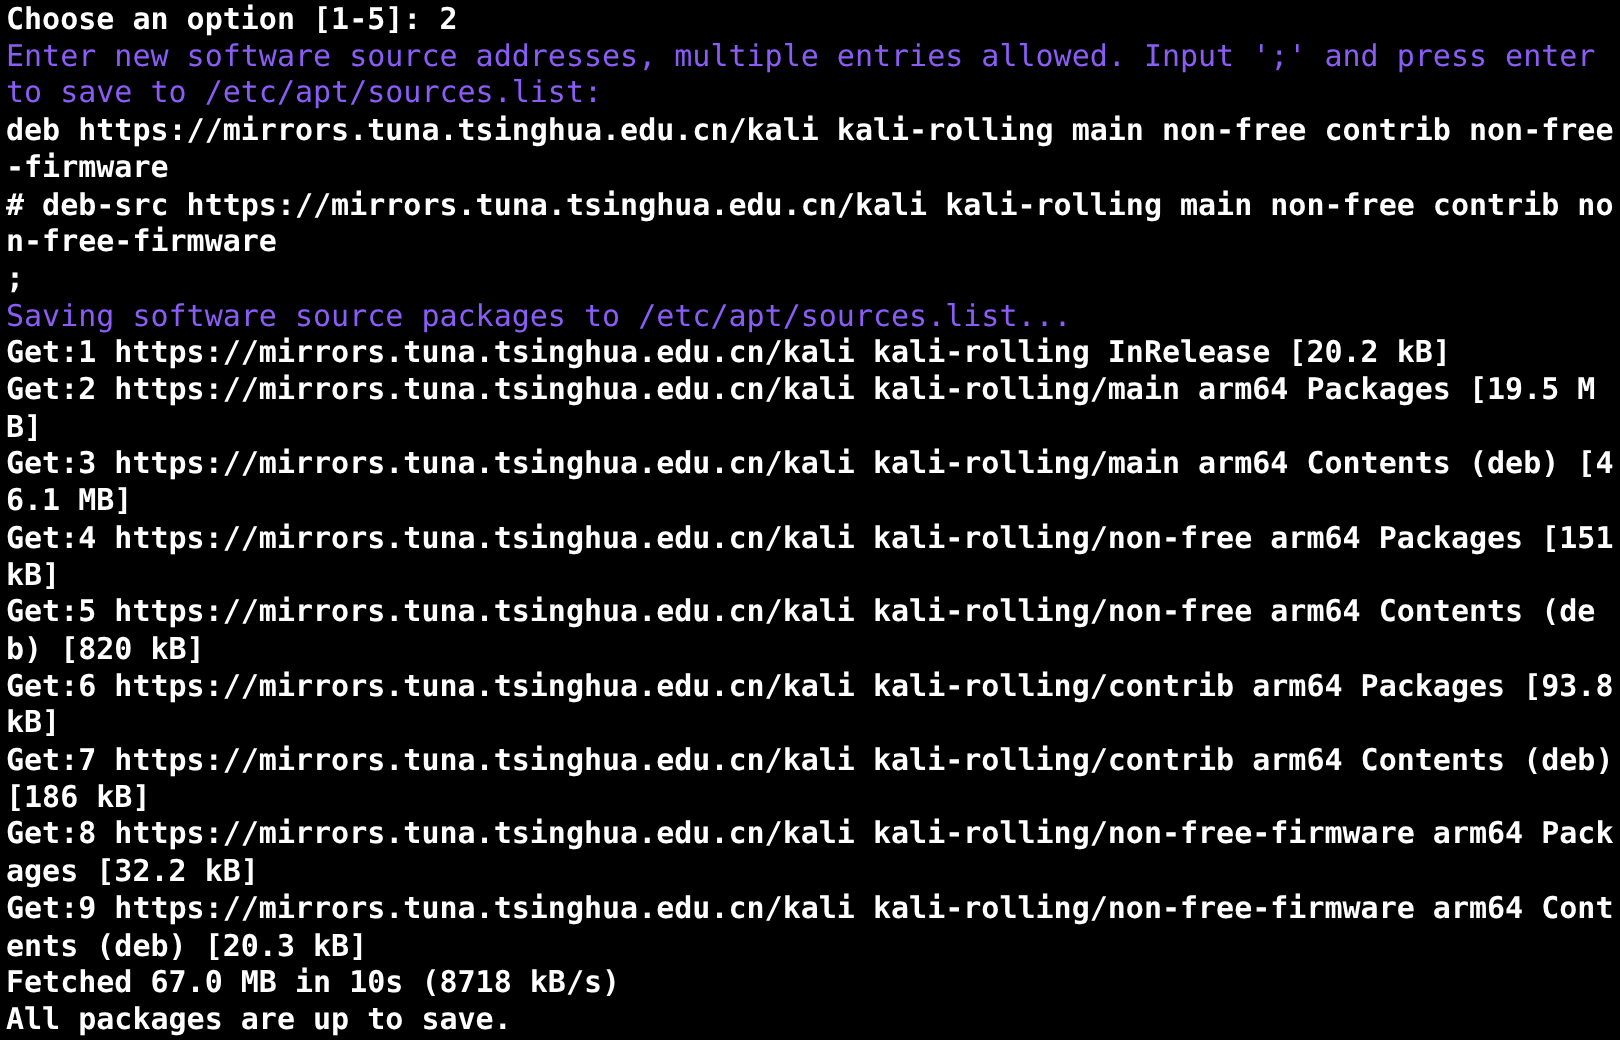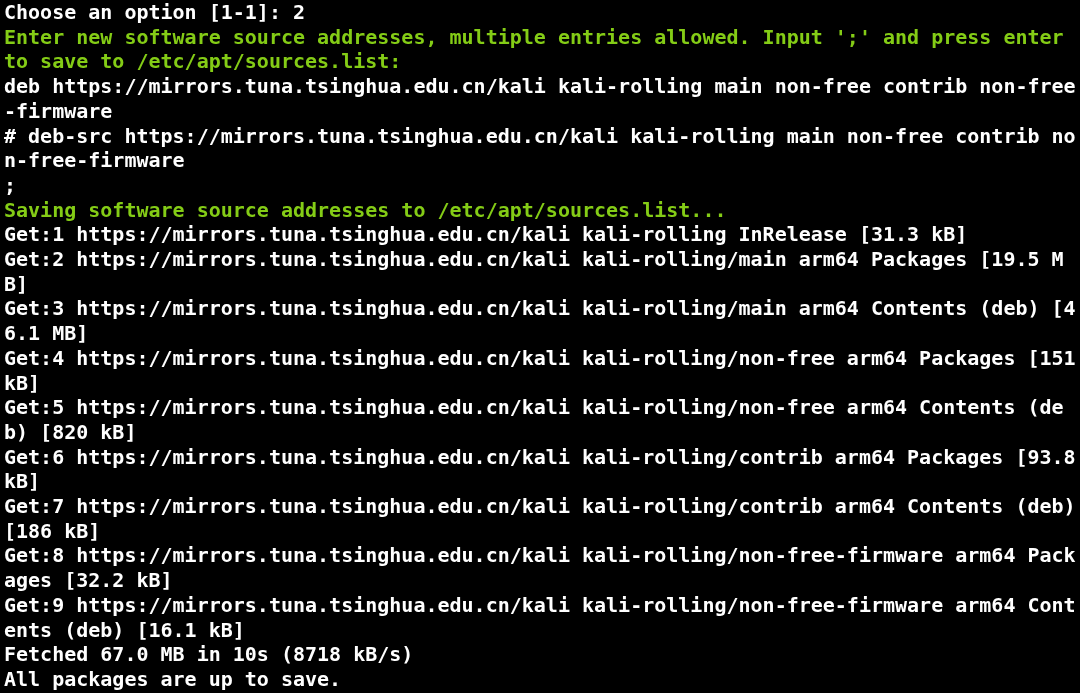--- a/index.html
+++ b/index.html
@@ -14,35 +14,35 @@
     margin: 0;
     padding: 0 4px;
     font-family: "DejaVu Sans Mono", "Liberation Mono", "Courier New", monospace;
     font-size: 20px;
     line-height: 24.7px;
     color: #ffffff;
     white-space: pre-wrap;
     word-break: break-all;
     font-weight: bold;
   }
-  .yellow { color: #84cc16; font-weight: bold; }
+  .yellow { color: #8b5cf6; font-weight: normal; }
   .white  { color: #ffffff; }
 </style>
 </head>
 <body>
 
-<pre class="terminal"><span class="white">Choose an option [1-1]: 2</span>
+<pre class="terminal"><span class="white">Choose an option [1-5]: 2</span>
 <span class="yellow">Enter new software source addresses, multiple entries allowed. Input ';' and press enter to save to /etc/apt/sources.list:</span>
 <span class="white">deb https://mirrors.tuna.tsinghua.edu.cn/kali kali-rolling main non-free contrib non-free-firmware</span>
 <span class="white"># deb-src https://mirrors.tuna.tsinghua.edu.cn/kali kali-rolling main non-free contrib non-free-firmware</span>
 <span class="white">;</span>
-<span class="yellow">Saving software source addresses to /etc/apt/sources.list...</span>
-<span class="white">Get:1 https://mirrors.tuna.tsinghua.edu.cn/kali kali-rolling InRelease [31.3 kB]</span>
+<span class="yellow">Saving software source packages to /etc/apt/sources.list...</span>
+<span class="white">Get:1 https://mirrors.tuna.tsinghua.edu.cn/kali kali-rolling InRelease [20.2 kB]</span>
 <span class="white">Get:2 https://mirrors.tuna.tsinghua.edu.cn/kali kali-rolling/main arm64 Packages [19.5 MB]</span>
 <span class="white">Get:3 https://mirrors.tuna.tsinghua.edu.cn/kali kali-rolling/main arm64 Contents (deb) [46.1 MB]</span>
 <span class="white">Get:4 https://mirrors.tuna.tsinghua.edu.cn/kali kali-rolling/non-free arm64 Packages [151 kB]</span>
 <span class="white">Get:5 https://mirrors.tuna.tsinghua.edu.cn/kali kali-rolling/non-free arm64 Contents (deb) [820 kB]</span>
 <span class="white">Get:6 https://mirrors.tuna.tsinghua.edu.cn/kali kali-rolling/contrib arm64 Packages [93.8 kB]</span>
 <span class="white">Get:7 https://mirrors.tuna.tsinghua.edu.cn/kali kali-rolling/contrib arm64 Contents (deb) [186 kB]</span>
 <span class="white">Get:8 https://mirrors.tuna.tsinghua.edu.cn/kali kali-rolling/non-free-firmware arm64 Packages [32.2 kB]</span>
-<span class="white">Get:9 https://mirrors.tuna.tsinghua.edu.cn/kali kali-rolling/non-free-firmware arm64 Contents (deb) [16.1 kB]</span>
+<span class="white">Get:9 https://mirrors.tuna.tsinghua.edu.cn/kali kali-rolling/non-free-firmware arm64 Contents (deb) [20.3 kB]</span>
 <span class="white">Fetched 67.0 MB in 10s (8718 kB/s)</span>
 <span class="white">All packages are up to save.</span></pre>
 
 </body></html>

